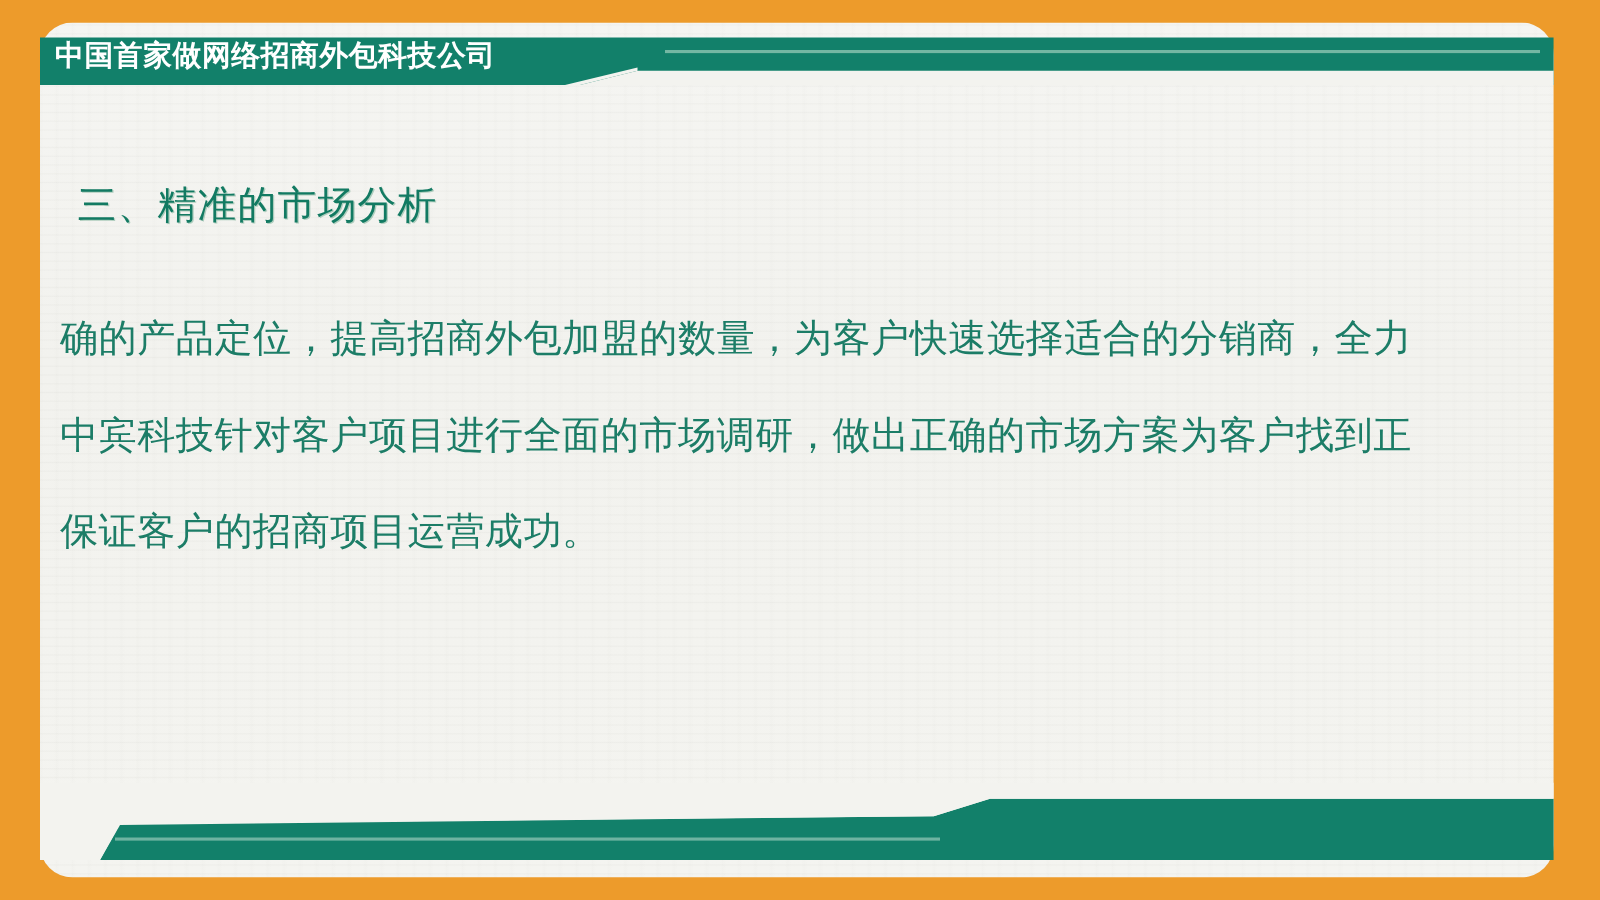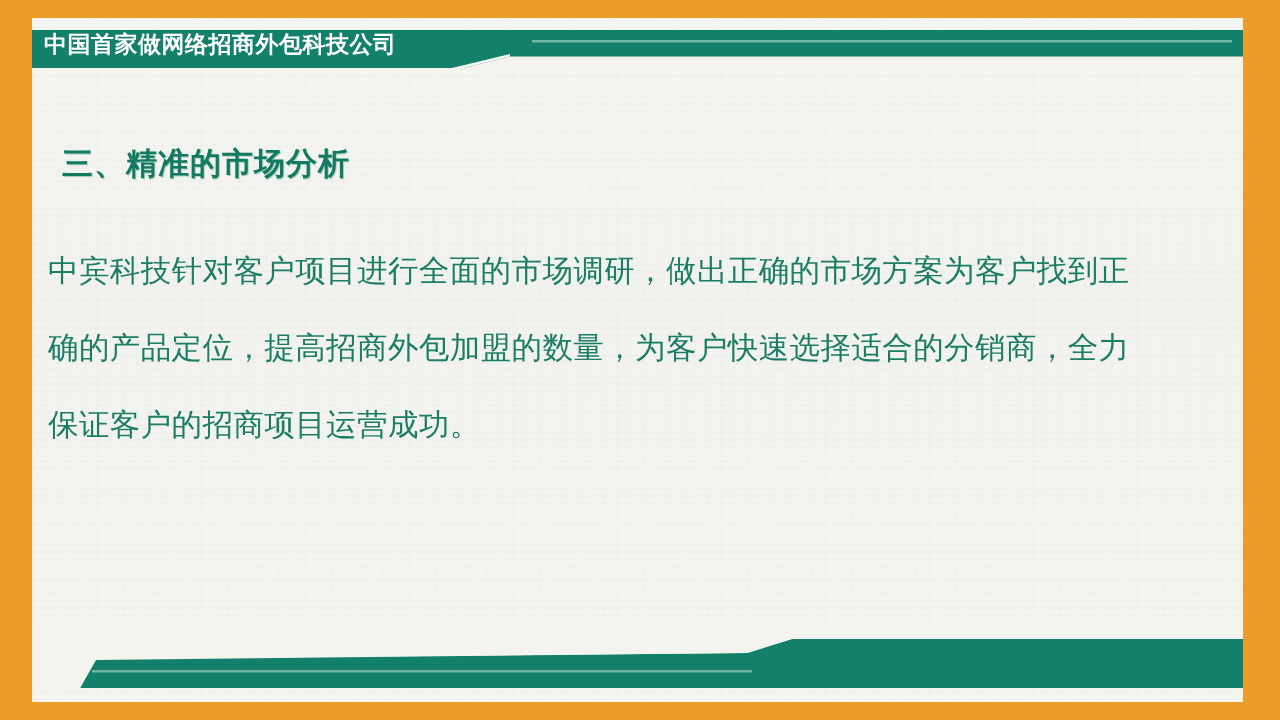--- a/index.html
+++ b/index.html
@@ -35,20 +35,21 @@
         rgba(255,255,255,0.0) 7px
       ),
       repeating-linear-gradient(
         90deg,
         rgba(150,150,140,0.025) 0px,
         rgba(255,255,255,0) 3px,
         rgba(255,255,255,0) 11px,
         rgba(150,150,140,0.02) 13px
       ),
       linear-gradient(180deg,#F5F5F2 0%,#F2F2EE 40%,#F4F4F0 100%);
+    border-radius: 26px;
   }
 
   
   .header-wrap{
     position:absolute;
     left:0;top:0;
     width:1211px;height:60px;
     pointer-events:none;
   }
   .header-wrap svg{display:block;}
@@ -64,21 +65,21 @@
     line-height:28px;
     white-space:nowrap;
   }
 
   
   .section-heading{
     position:absolute;
     left:30px;top:125px;
     color:#127A62;
     font-size:31px;
-    font-weight:bold;
+    font-weight:normal;
     letter-spacing:1px;
     text-shadow:1px 1px 0 rgba(120,175,150,0.55);
     white-space:nowrap;
   }
 
   .body-text{
     position:absolute;
     left:16px;top:215px;
     width:1165px;
     color:#1C7D67;
@@ -134,22 +135,22 @@
         <path d="M432,50 L1211,50 L1211,38.5 L478,38.5 Z" fill="#F3F3EF"></path>
         <path d="M432,50 L478,38.5 L478,36 L420,50 Z" fill="#F3F3EF"></path>
       </svg>
     </div>
 
     <div class="header-title">中国首家做网络招商外包科技公司</div>
 
     <div class="section-heading">三、精准的市场分析</div>
 
     <div class="body-text">
+      <p>确的产品定位，提高招商外包加盟的数量，为客户快速选择适合的分销商，全力</p>
       <p>中宾科技针对客户项目进行全面的市场调研，做出正确的市场方案为客户找到正</p>
-      <p>确的产品定位，提高招商外包加盟的数量，为客户快速选择适合的分销商，全力</p>
       <p>保证客户的招商项目运营成功。</p>
     </div>
 
     <div class="footer-wrap">
       <svg width="1211" height="76" viewBox="0 0 1211 76" xmlns="http://www.w3.org/2000/svg">
 
         <path d="M64,34 L715,27 L760,13 L1211,13 L1211,62 L64,62 Z" fill="#12806A"></path>
 
         <path d="M64,34 L64,62 L48,62 Z" fill="#12806A"></path>
 

